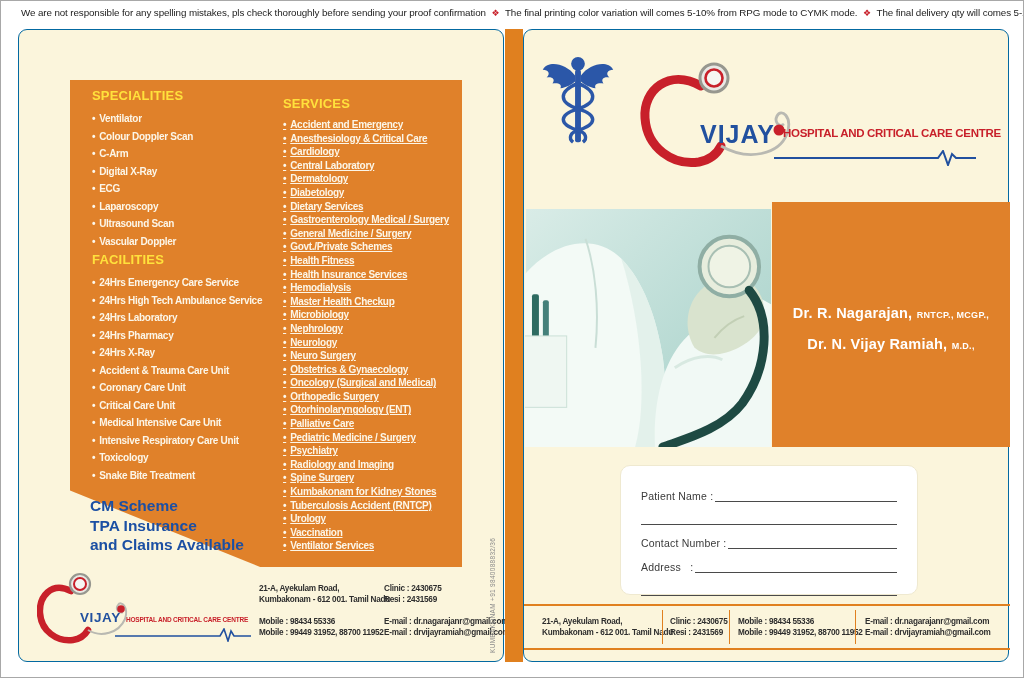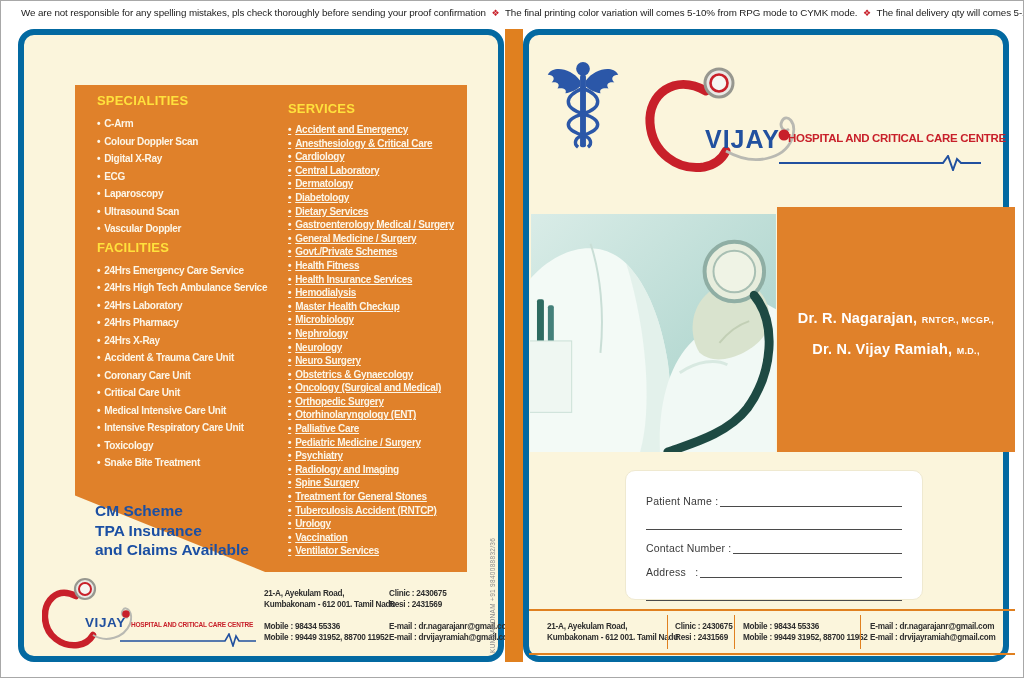--- a/index.html
+++ b/index.html
@@ -5,21 +5,21 @@
   html,body{margin:0;padding:0;background:#e9e9e9;}
   .canvas{position:relative;width:1024px;height:678px;background:#ffffff;border:1px solid #a8a8a8;
           box-sizing:border-box;overflow:hidden;font-family:"Liberation Sans",sans-serif;margin:0 auto;}
   .abs{position:absolute;}
 
   
   .disclaimer{left:20px;top:6px;width:995px;font-size:9.8px;color:#1c1c1c;white-space:nowrap;letter-spacing:-0.1px;}
   .diamond{color:#c8202a;font-size:9px;padding:0 3px;}
 
   
-  .page{top:28px;height:633px;width:486px;background:#fbf5dc;border:6px solid #0369a1;border-radius:16px;box-sizing:border-box;}
+  .page{top:28px;height:633px;width:486px;background:#fbf5dc;border:1px solid #0369a1;border-radius:9px;box-sizing:border-box;}
   .page-left{left:17px;}
   .page-right{left:522px;}
   .spine{left:504px;top:28px;width:18px;height:633px;background:#e0801f;}
 
   
   .orange-panel{left:51px;top:50px;width:392px;height:487px;background:#e0812a;
                 clip-path:polygon(0 0,100% 0,100% 100%,48.5% 100%,0 84.3%);}
   .list-col{position:absolute;}
   .col1{left:22px;top:8px;width:186px;}
   .col2{left:213px;top:16px;width:176px;}
@@ -94,24 +94,27 @@
     <span>The final delivery qty will comes 5-10% additionally form the order qty</span>
   </div>
 
   <div class="abs page page-left">
 
     <div class="abs orange-panel">
       <div class="list-col col1">
         <h3 class="ltitle">SPECIALITIES</h3>
         <div>
             <div class="li">
+            <span class="blt">•</span><span>Ventilator</span>
+          </div>
+            <div class="li">
+            <span class="blt">•</span><span>Colour Doppler Scan</span>
+          </div>
+            <div class="li">
             <span class="blt">•</span><span>C-Arm</span>
-          </div>
-            <div class="li">
-            <span class="blt">•</span><span>Colour Doppler Scan</span>
           </div>
             <div class="li">
             <span class="blt">•</span><span>Digital X-Ray</span>
           </div>
             <div class="li">
             <span class="blt">•</span><span>ECG</span>
           </div>
             <div class="li">
             <span class="blt">•</span><span>Laparoscopy</span>
           </div>
@@ -240,21 +243,21 @@
             <div class="li">
             <span class="blt">•</span><span>Psychiatry</span>
           </div>
             <div class="li">
             <span class="blt">•</span><span>Radiology and Imaging</span>
           </div>
             <div class="li">
             <span class="blt">•</span><span>Spine Surgery</span>
           </div>
             <div class="li">
-            <span class="blt">•</span><span>Treatment for General Stones</span>
+            <span class="blt">•</span><span>Kumbakonam for Kidney Stones</span>
           </div>
             <div class="li">
             <span class="blt">•</span><span>Tuberculosis Accident (RNTCP)</span>
           </div>
             <div class="li">
             <span class="blt">•</span><span>Urology</span>
           </div>
             <div class="li">
             <span class="blt">•</span><span>Vaccination</span>
           </div>

